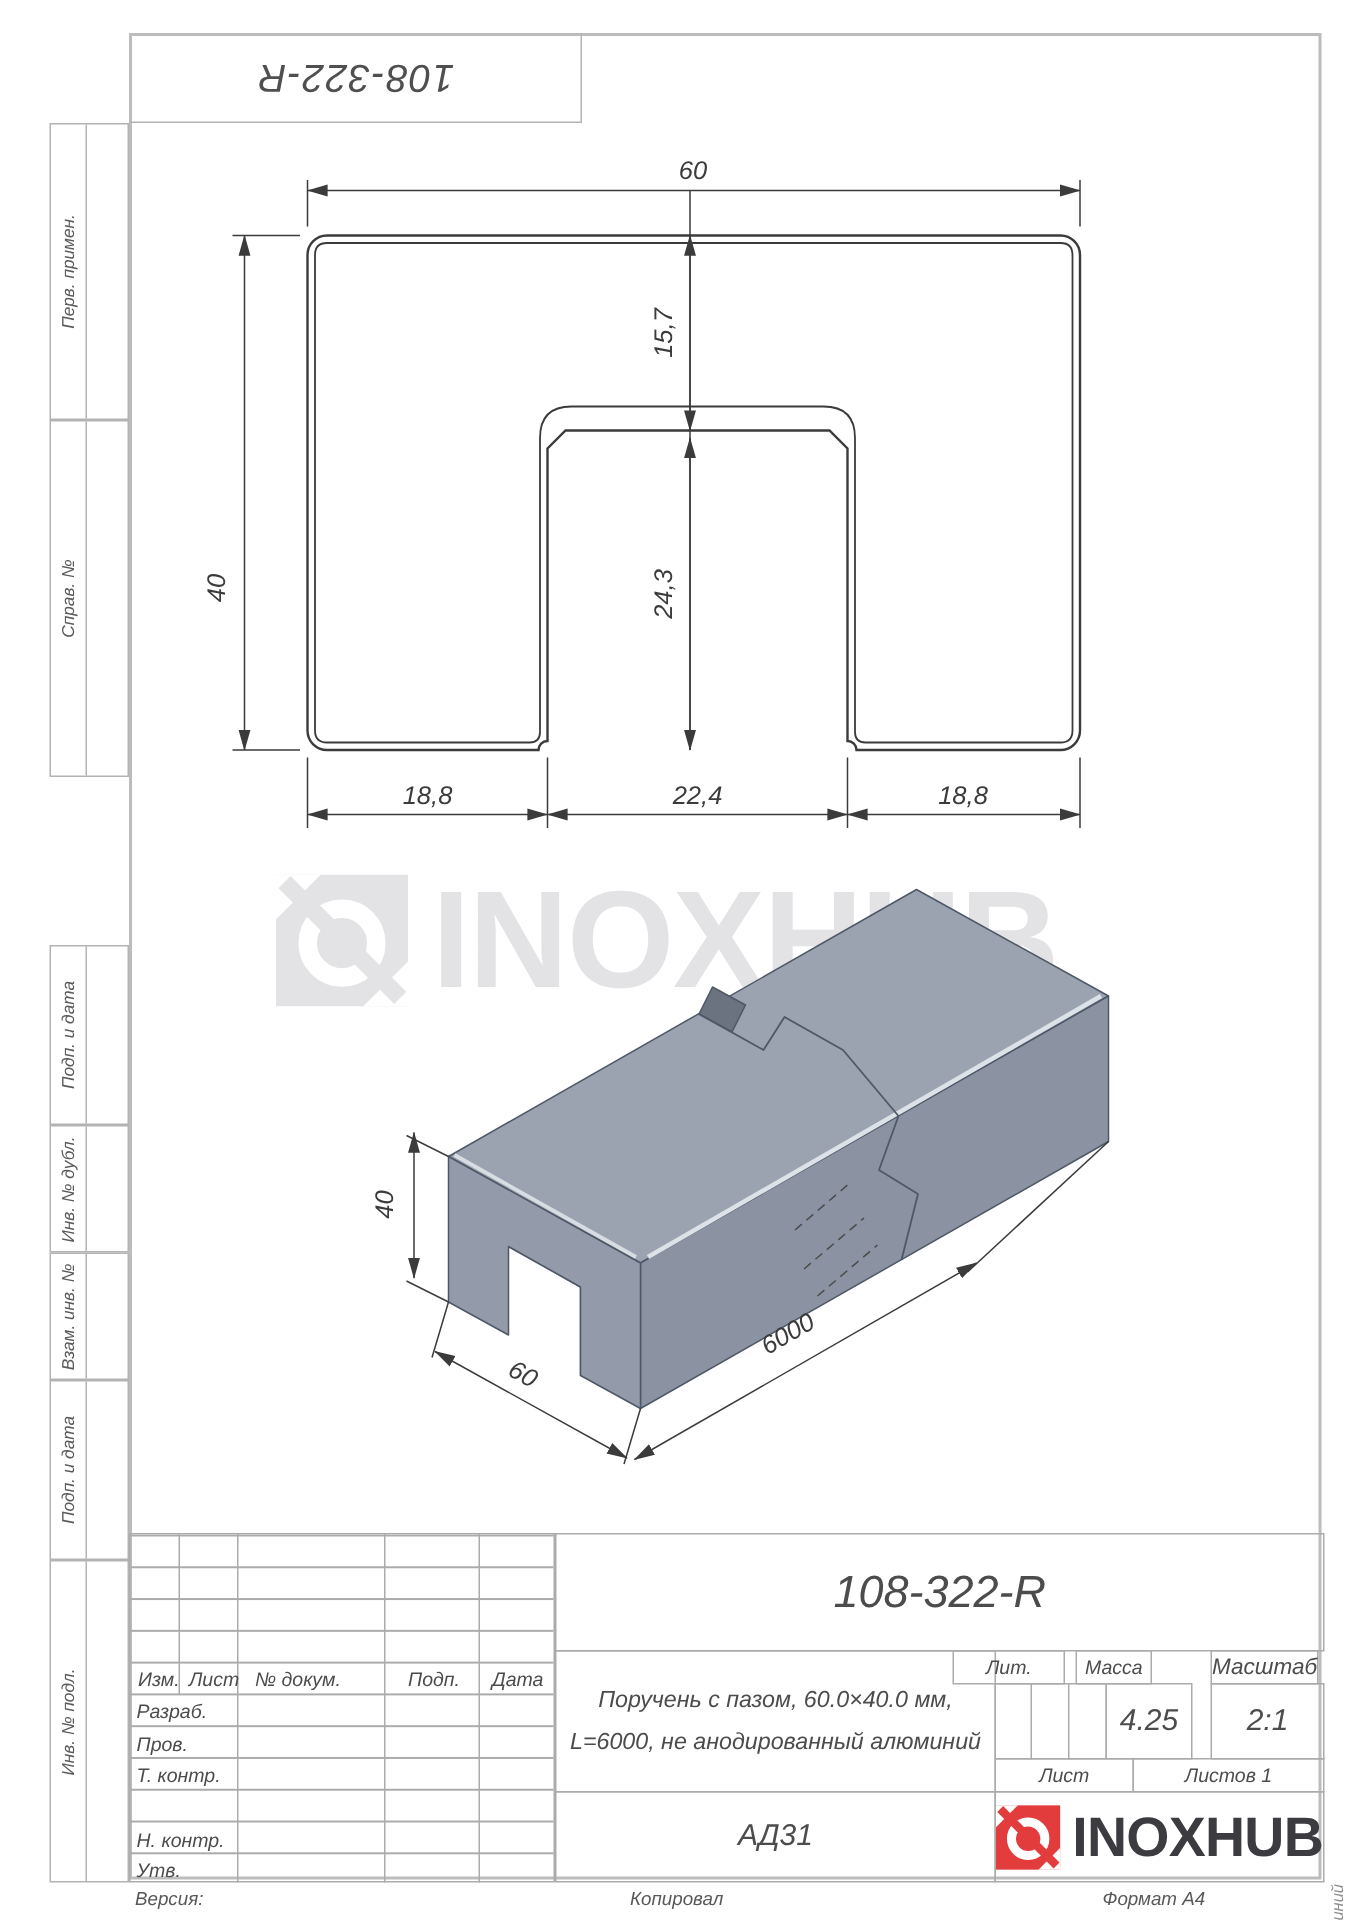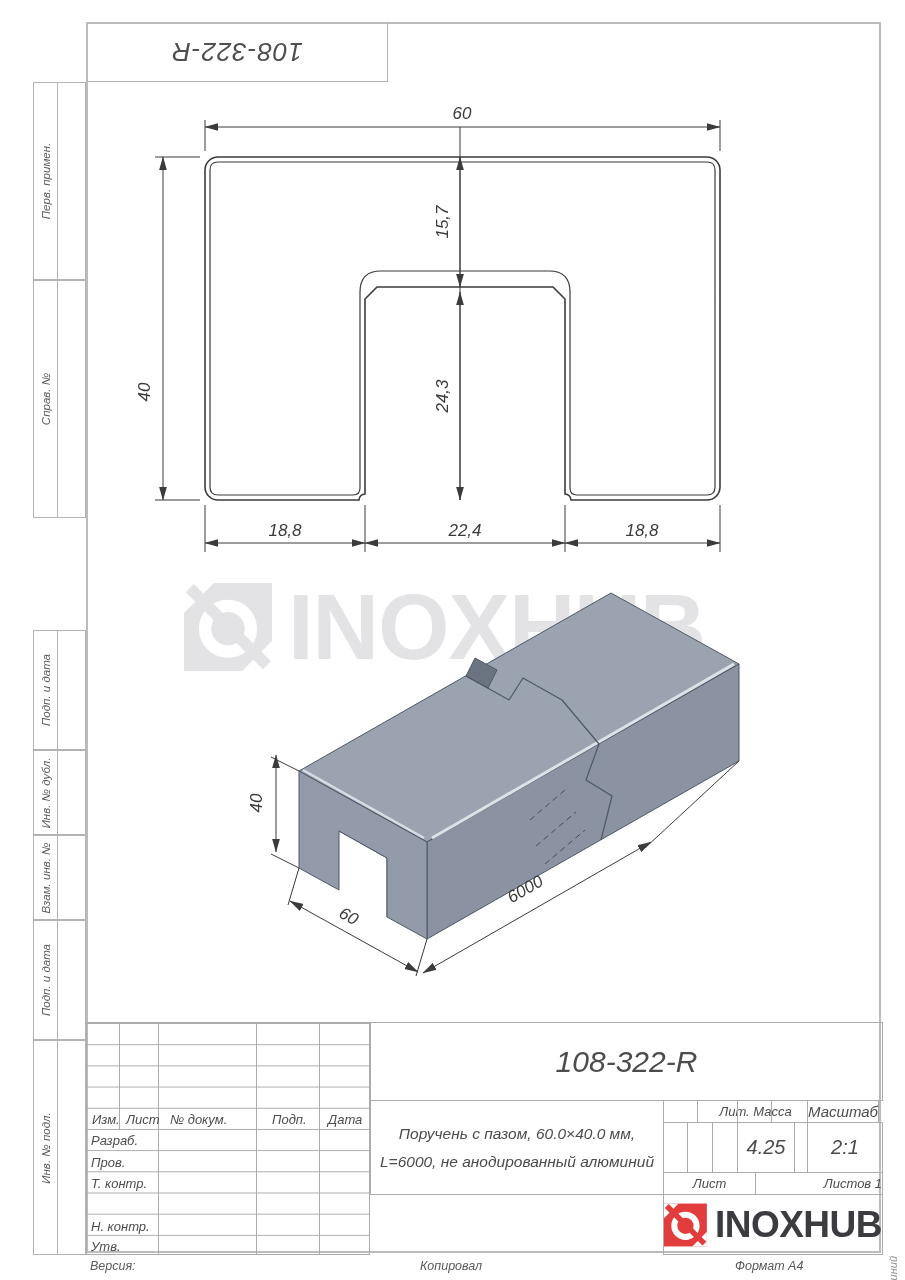--- a/index.html
+++ b/index.html
@@ -175,43 +175,46 @@
   <span class="slabel" style="left:91px;top:1176px;text-align:center;">Т. контр.</span>
   <span class="slabel" style="left:91px;top:1219px;">Н. контр.</span>
   <span class="slabel" style="left:91px;top:1239px;">Утв.</span>
 
   <div class="cell" style="left:370px;top:1022px;width:513px;height:79px;font-size:30px;">
     <span>108-322-R</span>
   </div>
   <div class="cell" style="left:370px;top:1100px;width:294px;height:95px;font-size:15.5px;text-align:center;padding:15px 6px;line-height:1.8;">
     <span>Поручень с пазом, 60.0×40.0 мм, L=6000, не анодированный алюминий</span>
   </div>
-  <div class="cell" style="left:697px;top:1100px;width:75px;height:23px;font-size:13px;">
+  <div class="cell" style="left:635px;top:1100px;width:75px;height:23px;font-size:13px;">
     <span>Лит.</span>
   </div>
-  <div class="cell" style="left:737px;top:1100px;width:71px;height:23px;font-size:13px;">
+  <div class="cell" style="left:717px;top:1100px;width:51px;height:23px;font-size:13px;">
     <span>Масса</span>
   </div>
   <div class="cell" style="left:807px;top:1100px;width:72px;height:23px;font-size:15px;">
     <span>Масштаб</span>
   </div>
   <div class="cell" style="left:663px;top:1122px;width:75px;height:51px;"></div>
   <div class="vline" style="left:687px;top:1122px;height:51px;"></div>
   <div class="vline" style="left:712px;top:1122px;height:51px;"></div>
   <div class="cell" style="left:737px;top:1122px;width:58px;height:51px;font-size:20px;">
     <span>4.25</span>
   </div>
   <div class="cell" style="left:807px;top:1122px;width:76px;height:51px;font-size:20px;">
     <span>2:1</span>
   </div>
   <div class="cell" style="left:663px;top:1172px;width:93px;height:23px;font-size:13px;">
     <span>Лист</span>
   </div>
-  <div class="cell" style="left:755px;top:1172px;width:128px;height:23px;font-size:13px;justify-content:flex-end;">
+  <div class="cell" style="left:755px;top:1172px;width:128px;height:23px;font-size:13px;">
     <span>Листов 1</span>
+  </div>
+  <div class="cell" style="left:370px;top:1194px;width:294px;height:61px;font-size:20px;">
+    <span>АД31</span>
   </div>
   <div class="cell brandcell" style="left:663px;top:1194px;width:220px;height:61px;">
     <svg width="44" height="44" viewBox="0 0 100 100">
       <rect x="0" y="0" width="100" height="100" fill="#e23c3c"></rect>
       <polygon points="0,0 34,0 0,34" fill="#ffffff"></polygon>
       <polygon points="100,100 66,100 100,66" fill="#ffffff"></polygon>
       <circle cx="50" cy="52" r="26" fill="none" stroke="#ffffff" stroke-width="14"></circle>
       <g transform="rotate(45 50 50)">
           <rect x="-12" y="43" width="124" height="13" fill="#e23c3c"></rect>
         </g>

